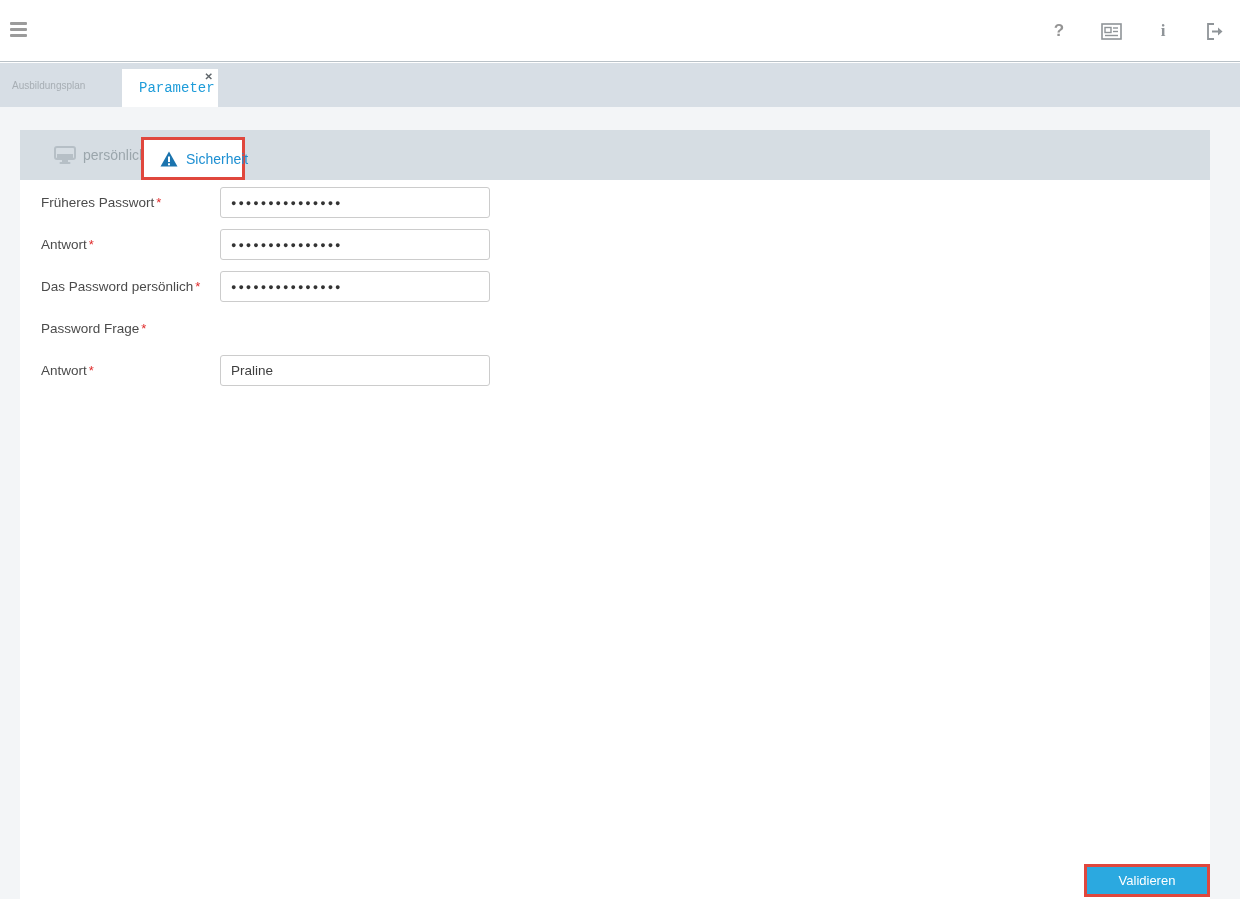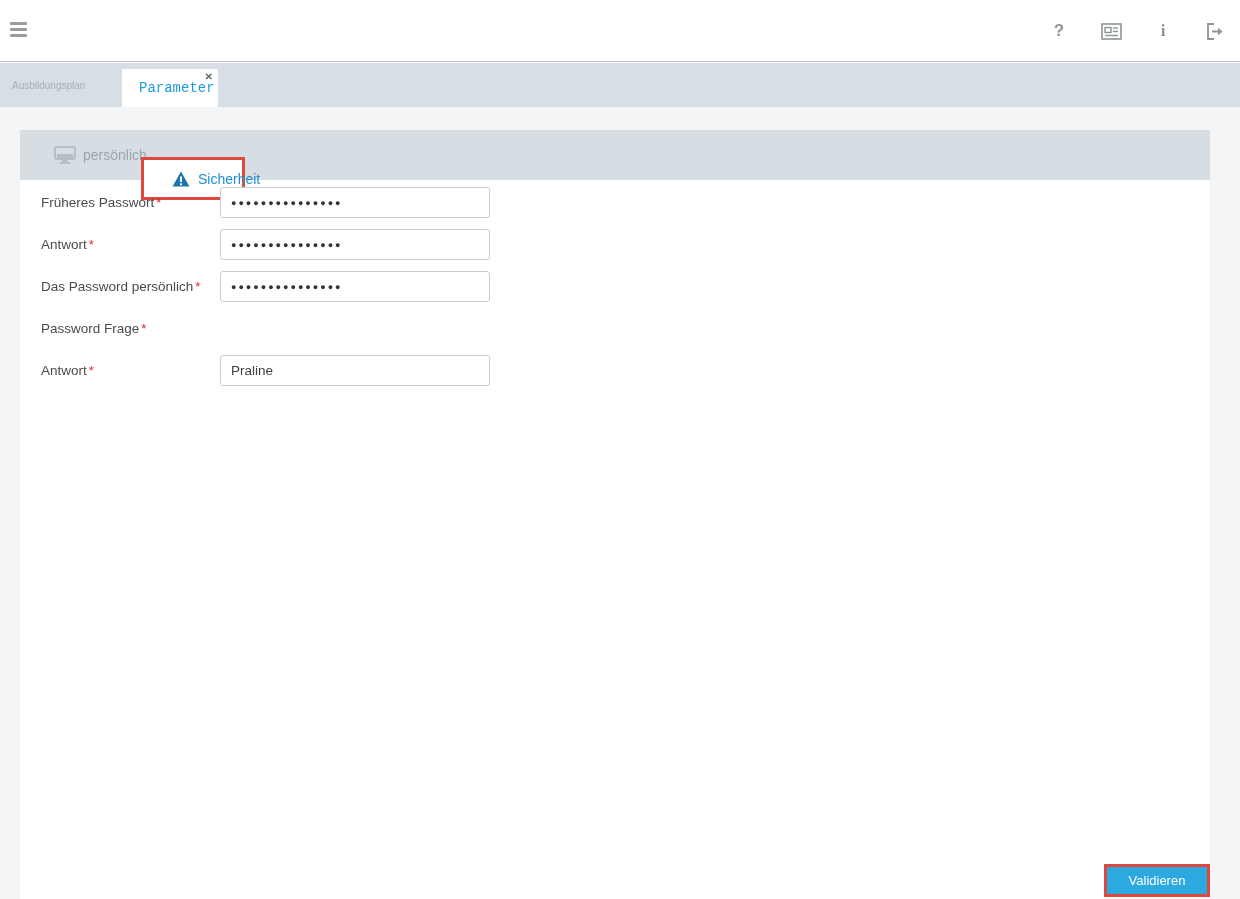--- a/index.html
+++ b/index.html
@@ -22,36 +22,36 @@
   .tab-active .tab-label { position:absolute; left:17px; top:11px; color:#1e9cd9; font-size:14px;font-family:Liberation Mono, monospace; }
   .tab-close { position:absolute; right:5px; top:3px; font-size:10px; font-weight:bold; color:#5f666b; cursor:pointer; line-height:10px; }
 
   
   .page { position:absolute; left:0; top:107px; width:1240px; height:792px; background:#f3f5f7; }
   .panel { position:absolute; left:20px; top:23px; width:1190px; height:769px; background:#ffffff; }
   .panel-header { position:absolute; left:0; top:0; width:1190px; height:50px; background:#d6dde3; }
 
   .subtab { display:flex; align-items:center; cursor:pointer; }
   .subtab-personal { position:absolute; left:26px; top:0; height:50px; padding:0 8px; color:#9ba6ac; font-size:14px; gap:7px; }
-  .subtab-security { position:absolute; left:121px; top:7px; width:104px; height:43px; background:#ffffff; border:3px solid #e0473d; padding-left:28px; gap:8px; color:#1d8fd2; font-size:14px;margin-top:20px; }
+  .subtab-security { position:absolute; left:121px; top:7px; width:104px; height:43px; background:#ffffff; border:3px solid #e0473d; padding-left:16px; gap:8px; color:#1d8fd2; font-size:14px; }
 
   .monitor-icon svg { display:block; }
   .warn-icon svg { display:block; }
 
   
   .form-area { position:absolute; left:21px; top:57px; width:1160px; }
   .form-row { position:relative; height:31px; margin-bottom:11px; }
   .form-label { position:absolute; left:0; top:8px; font-size:13.5px; color:#4b4b4b; }
   .req { color:#e02b2b; font-size:13px; vertical-align:top; margin-left:2px; }
   .form-input { position:absolute; left:179px; top:0; width:270px; height:31px; border:1px solid #cccccc; border-radius:3px; padding:0 10px; font-size:13.5px; color:#3f3f3f; font-family:"Liberation Sans", sans-serif; background:#ffffff; outline:none; }
   .pw { font-size:9px; letter-spacing:2px; font-weight:bold; color:#333333; }
 
   
   .validate-wrap { position:absolute; right:0px; bottom:2px; border:3px solid #e0473d; }
-  .validate-btn { width:100px; height:27px; background:#2ba9e0; color:#ffffff; border:none; font-size:13px; font-family:"Liberation Sans", sans-serif; cursor:pointer; }
+  .validate-btn { width:120px; height:27px; background:#2ba9e0; color:#ffffff; border:none; font-size:13px; font-family:"Liberation Sans", sans-serif; cursor:pointer; }
 </style>
 </head>
 <body>
 
 <div class="topbar">
   <div class="hamburger">
     <span></span>
       <span></span>
       <span></span>
   </div>

